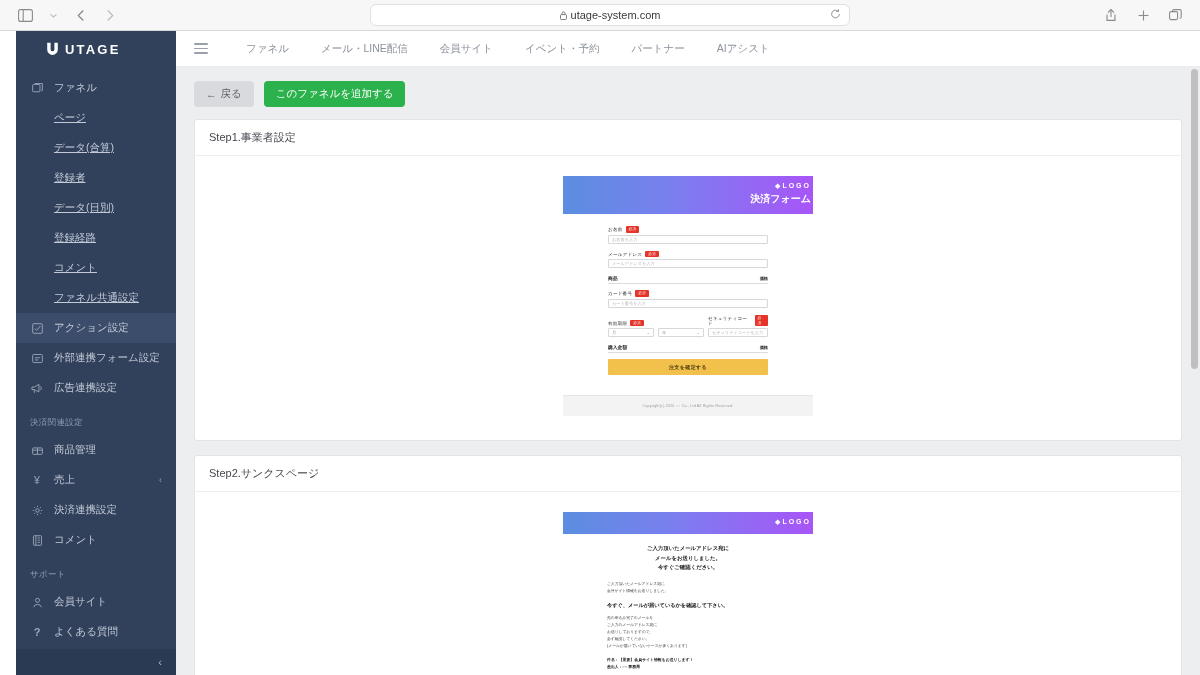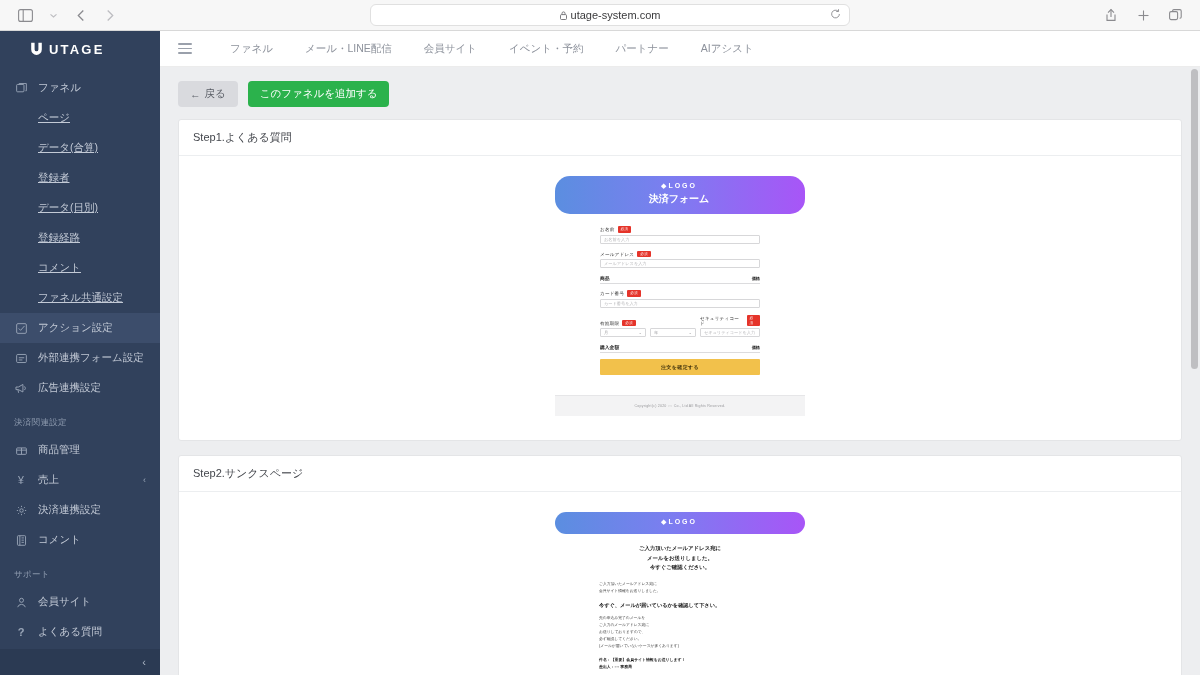--- a/index.html
+++ b/index.html
@@ -43,21 +43,21 @@
   }
   .chrome-right { display: flex; align-items: center; gap: 6px; }
 
   
   .app { display: flex; width: 1200px; height: 644px; }
 
   
   .sidebar {
     width: 160px; background: #31415c; color: #c8cfda;
     display: flex; flex-direction: column;
-    flex: 0 0 160px; position: relative;
+    flex: 0 0 160px; position: relative; margin-left: 16px;
   }
   .sidebar-logo {
     height: 36px; display: flex; align-items: center; gap: 6px;
     padding-left: 30px; color: #ffffff;
   }
   .sidebar-logo .mark { display:flex; align-items:center; }
   .sidebar-logo .word {
     font-size: 13px; font-weight: 700; letter-spacing: 2.2px; color:#fff;
   }
   .sidebar-scroll { flex: 1; overflow: hidden; padding-top: 6px; }
@@ -117,21 +117,21 @@
   .card-head {
     padding: 10px 14px; font-size: 11px; color: #44474d;
     border-bottom: 1px solid #eceef0;
   }
   .card-body { padding: 20px 0 24px 0; display: flex; justify-content: center; }
 
   
   .preview { width: 250px; }
   .pv-banner {
     background: linear-gradient(90deg, #5b8ee0 0%, #7b7ef0 45%, #a855f7 100%);
-    padding: 6px 2px 8px 0; text-align: center; color: #fff; border-radius: 15px;
+    padding: 6px 2px 8px 0; text-align: right; color: #fff;
   }
   .pv-logo { font-size: 7px; letter-spacing: 2px; font-weight: 700; }
   .pv-title { font-size: 10px; font-weight: 700; margin-top: 2px; }
   .pv-title.lg { font-size: 11px; }
 
   
   .pv-form { padding: 12px 45px 10px 45px; }
   .fld { margin-bottom: 7px; }
   .fld-label {
     font-size: 4.6px; color: #333; display: flex; align-items: center; gap: 3px;
@@ -423,21 +423,21 @@
 
       <div class="toolbar">
         <button class="btn-back">
           <span>←</span>
           <span>戻る</span>
         </button>
         <button class="btn-add">このファネルを追加する</button>
       </div>
 
       <section class="card">
-        <div class="card-head">Step1.よくある質問</div>
+        <div class="card-head">Step1.事業者設定</div>
         <div class="card-body">
           <div class="preview">
 
             <div class="pv-banner">
               <div class="pv-logo">◆LOGO</div>
               <div class="pv-title">決済フォーム</div>
             </div>
 
             <div class="pv-form">
 

